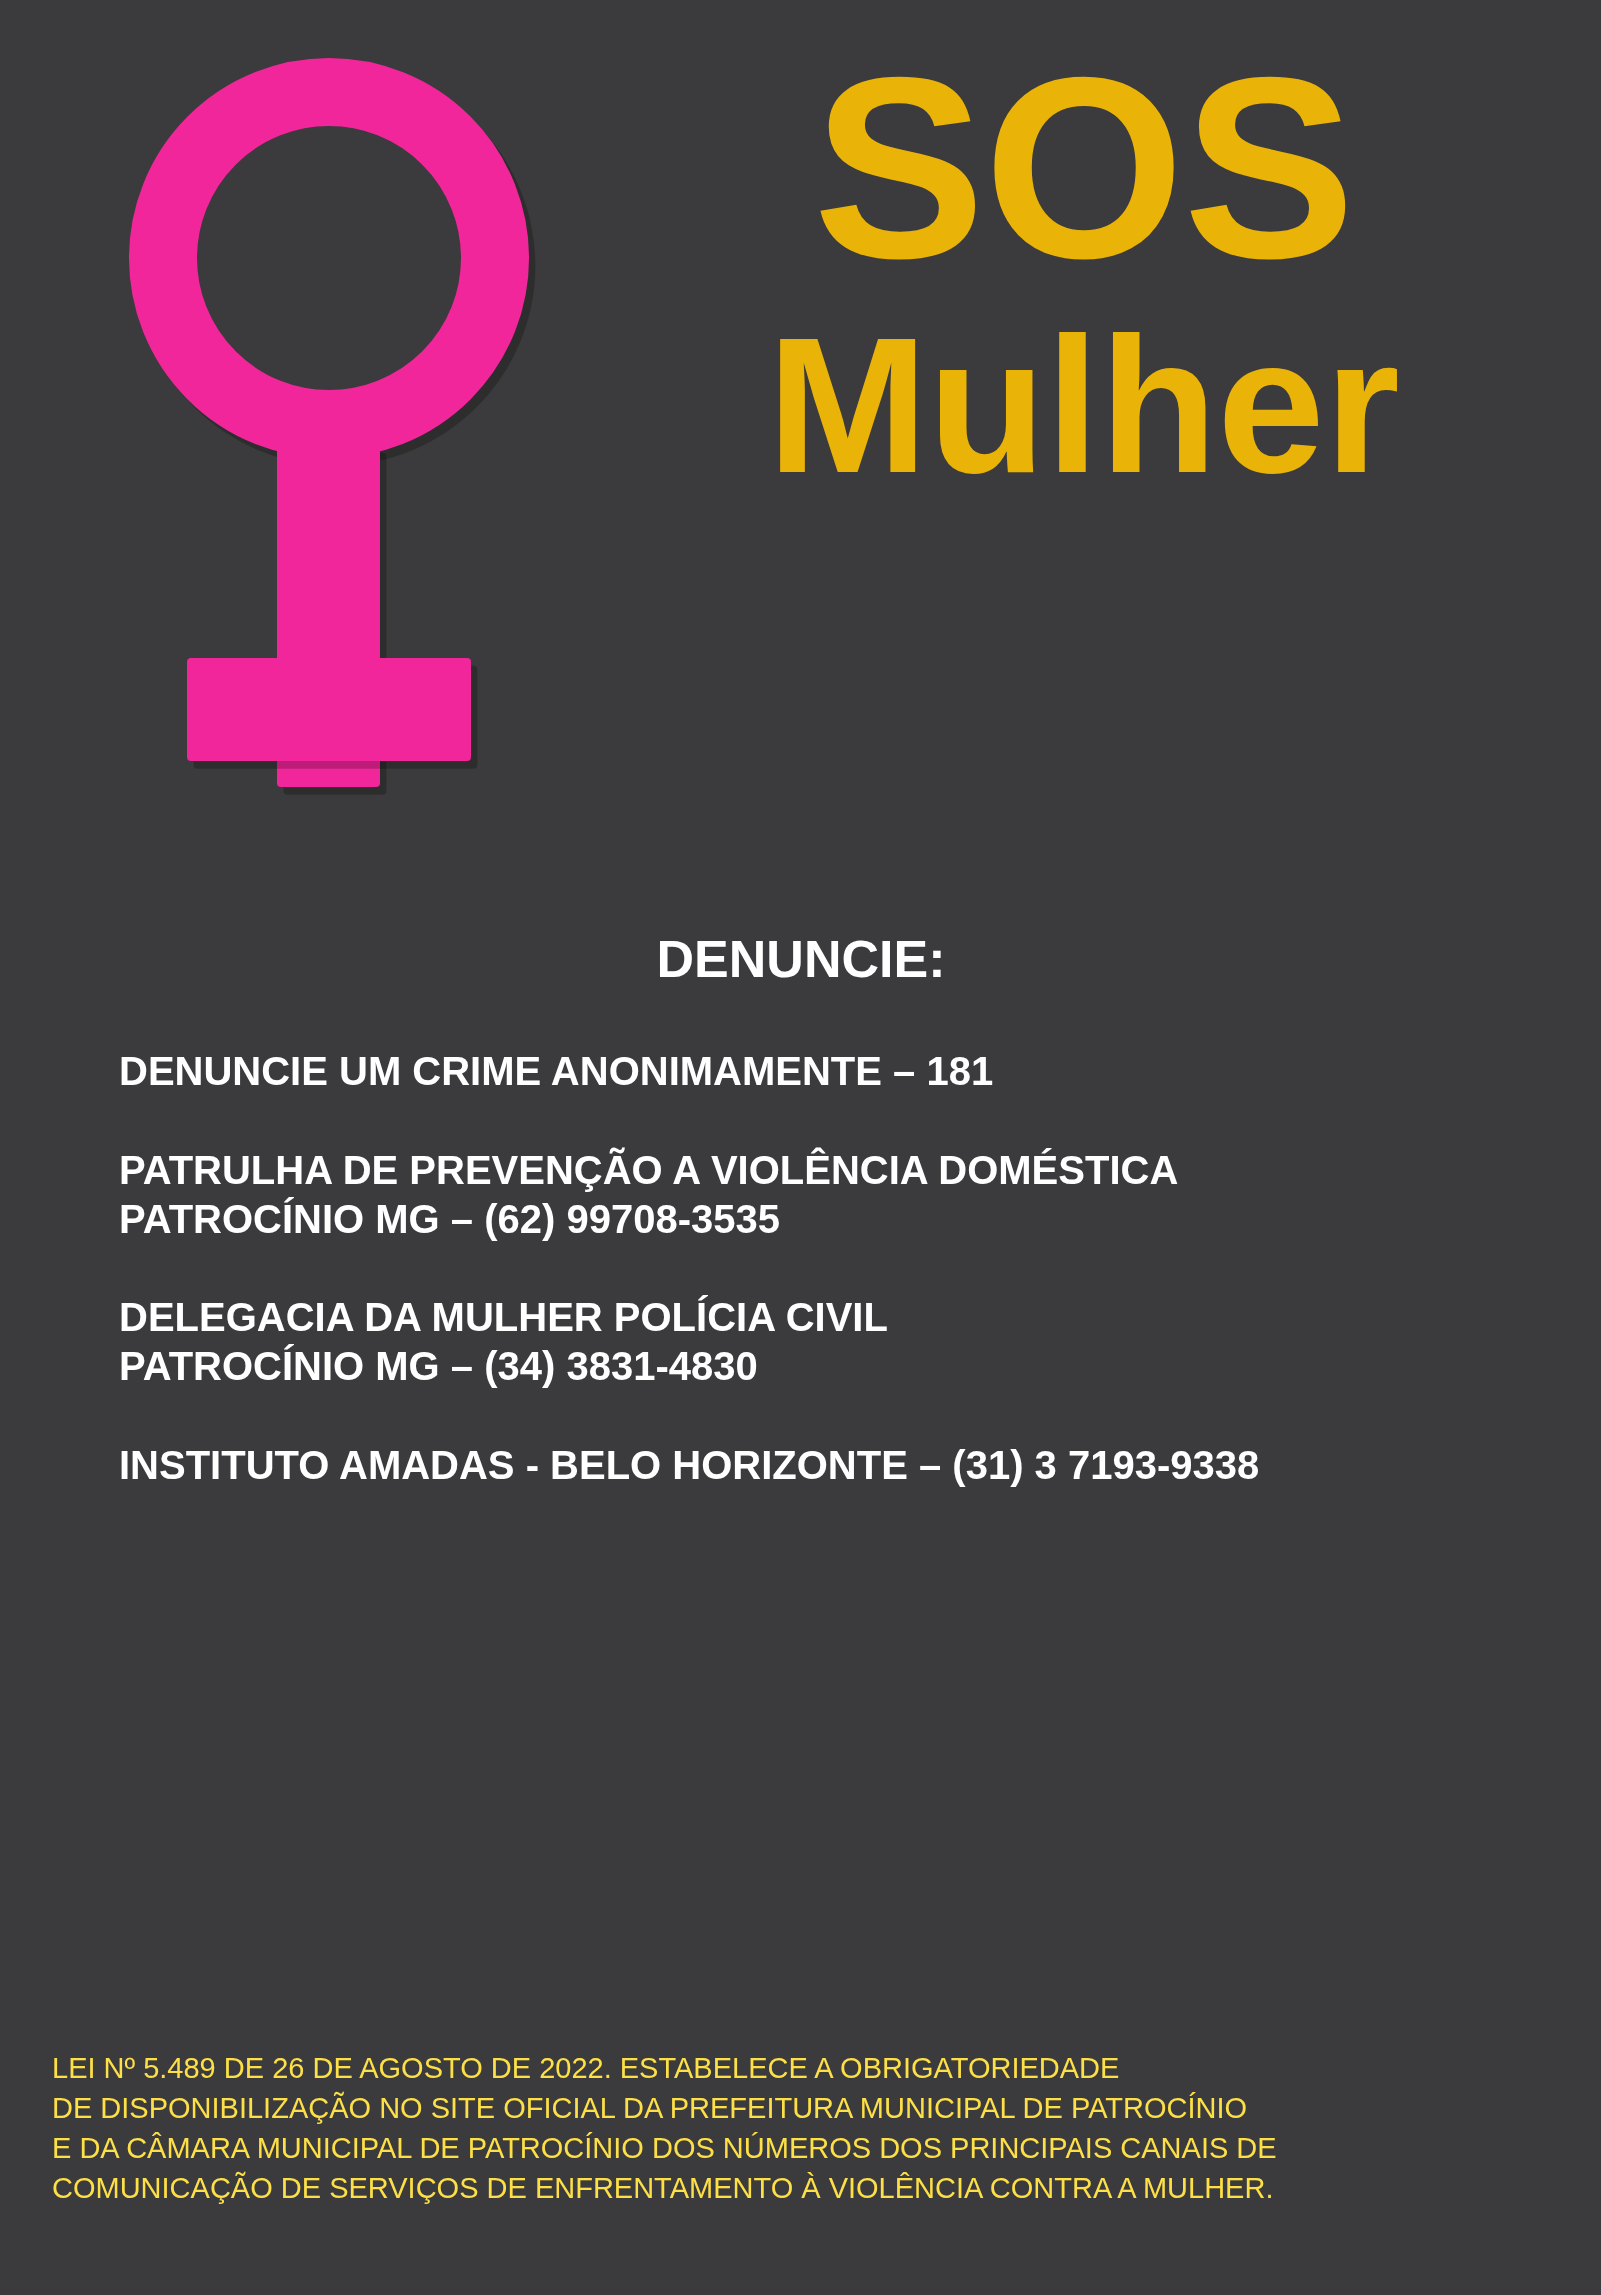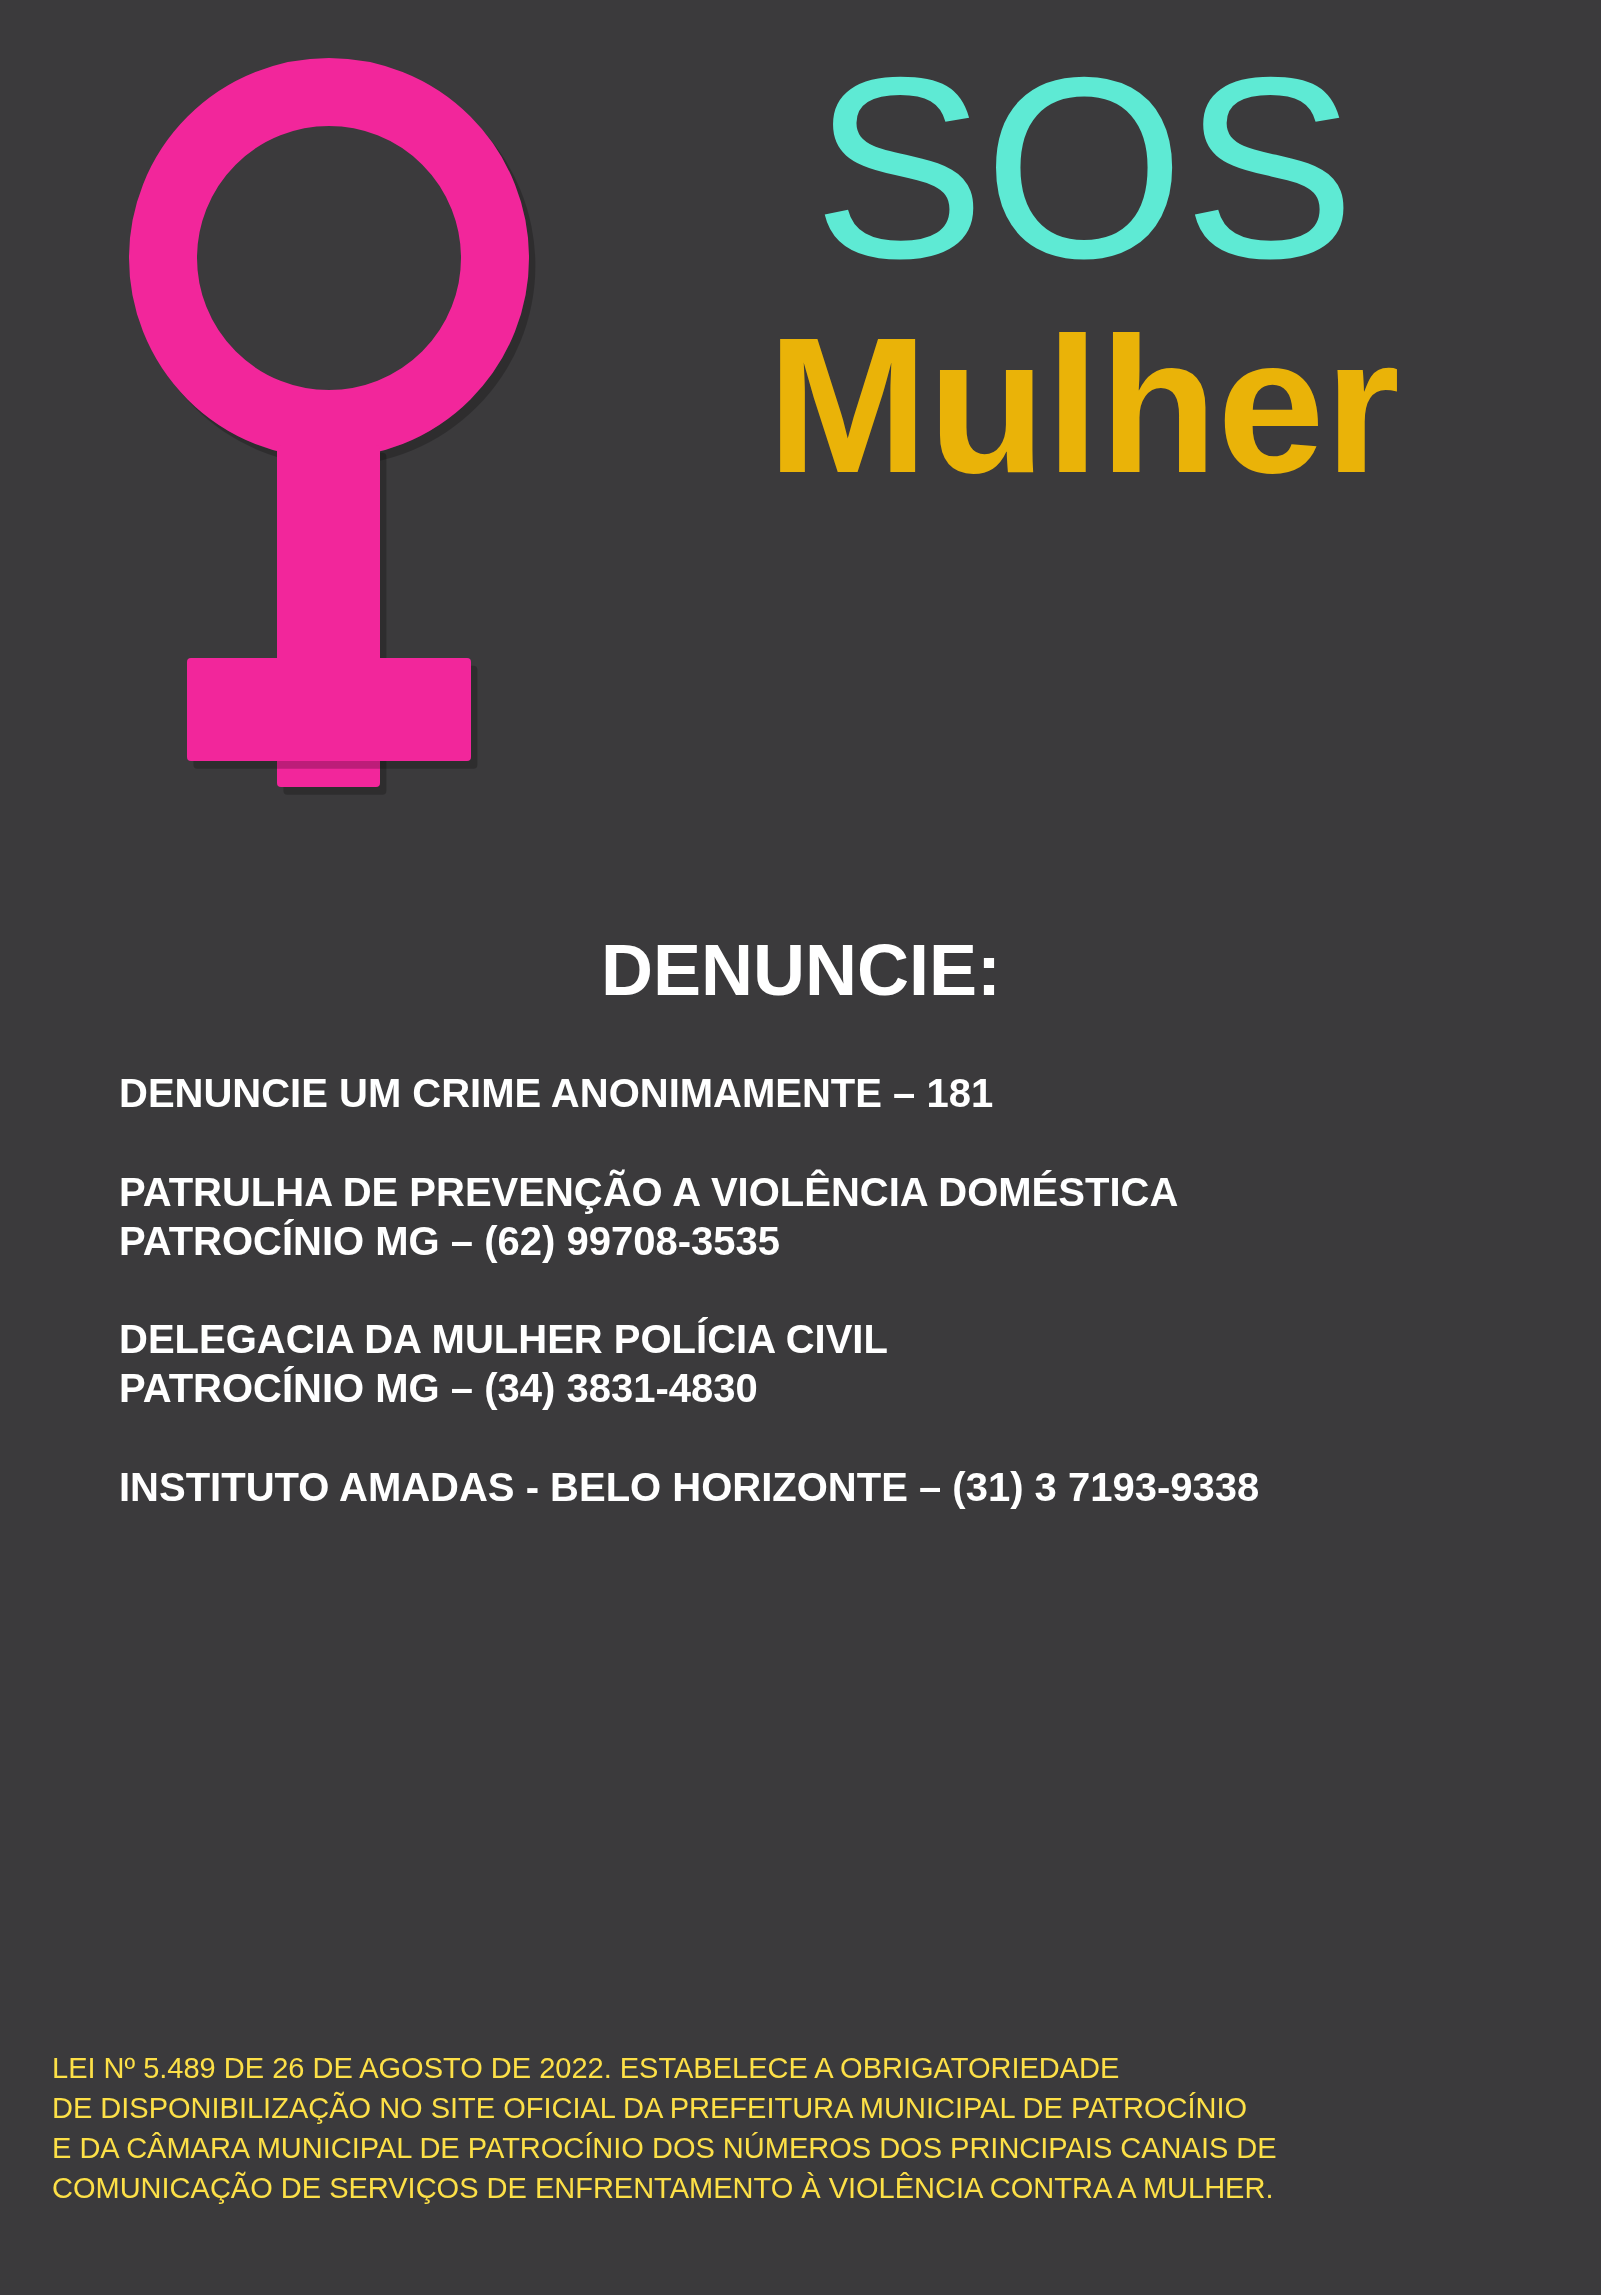--- a/index.html
+++ b/index.html
@@ -71,45 +71,45 @@
 
   .wordmark {
     position: absolute;
     left: 632px;
     top: 45px;
     width: 903px;
     text-align: center;
   }
   .wordmark .sos {
     font-size: 258px;
-    font-weight: normal;
+    font-weight: bold;
     line-height: 0.95;
     letter-spacing: -1.3px;
-    color: #5eead4;
+    color: #eab308;
   }
   .wordmark .mulher {
     font-size: 193px;
     font-weight: bold;
     line-height: 1.0;
     margin-top: 19.3px;
     color: #eab308;
   }
 
   
   .headline {
     text-align: center;
     font-size: 62px;
     font-weight: bold;
     letter-spacing: 0.6px;
     margin-top: 52px;
   }
 
   .denuncie {
     text-align: center;
-    font-size: 72px;
+    font-size: 52px;
     font-weight: bold;
     margin-top: 110px;
   }
 
   
   .contacts {
     margin: 58px 0 0 119px;
     width: 1386px;
   }
   .contact-item {

